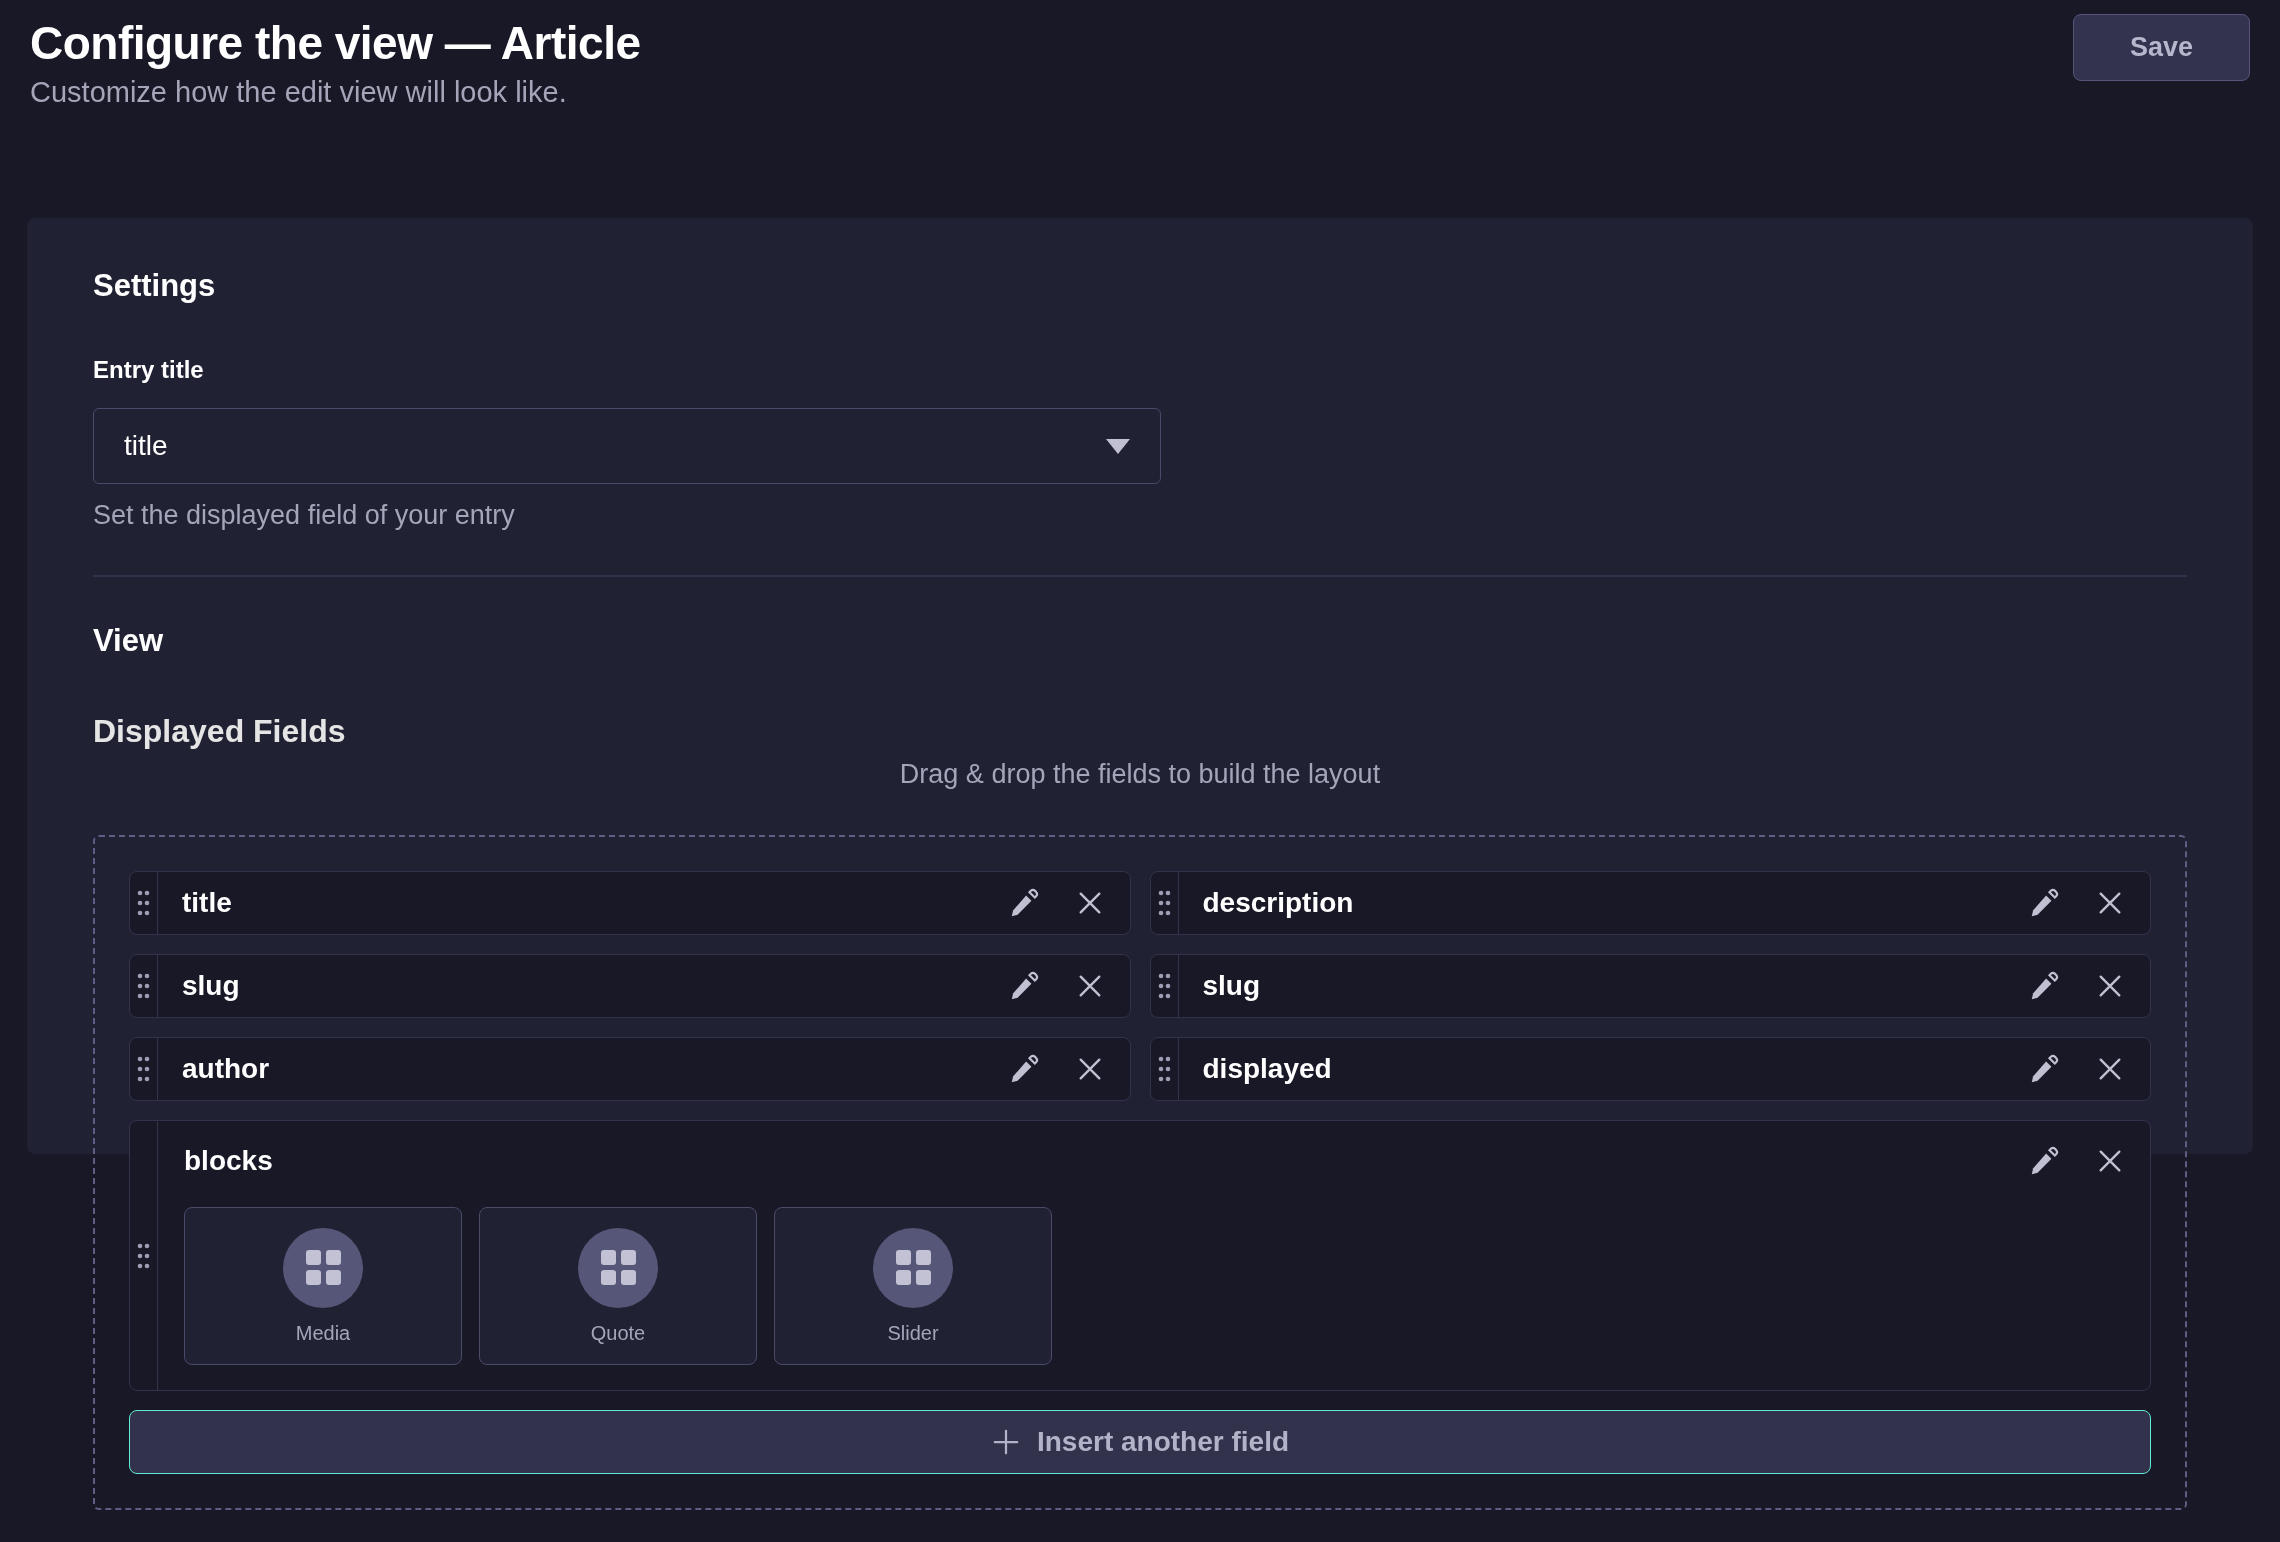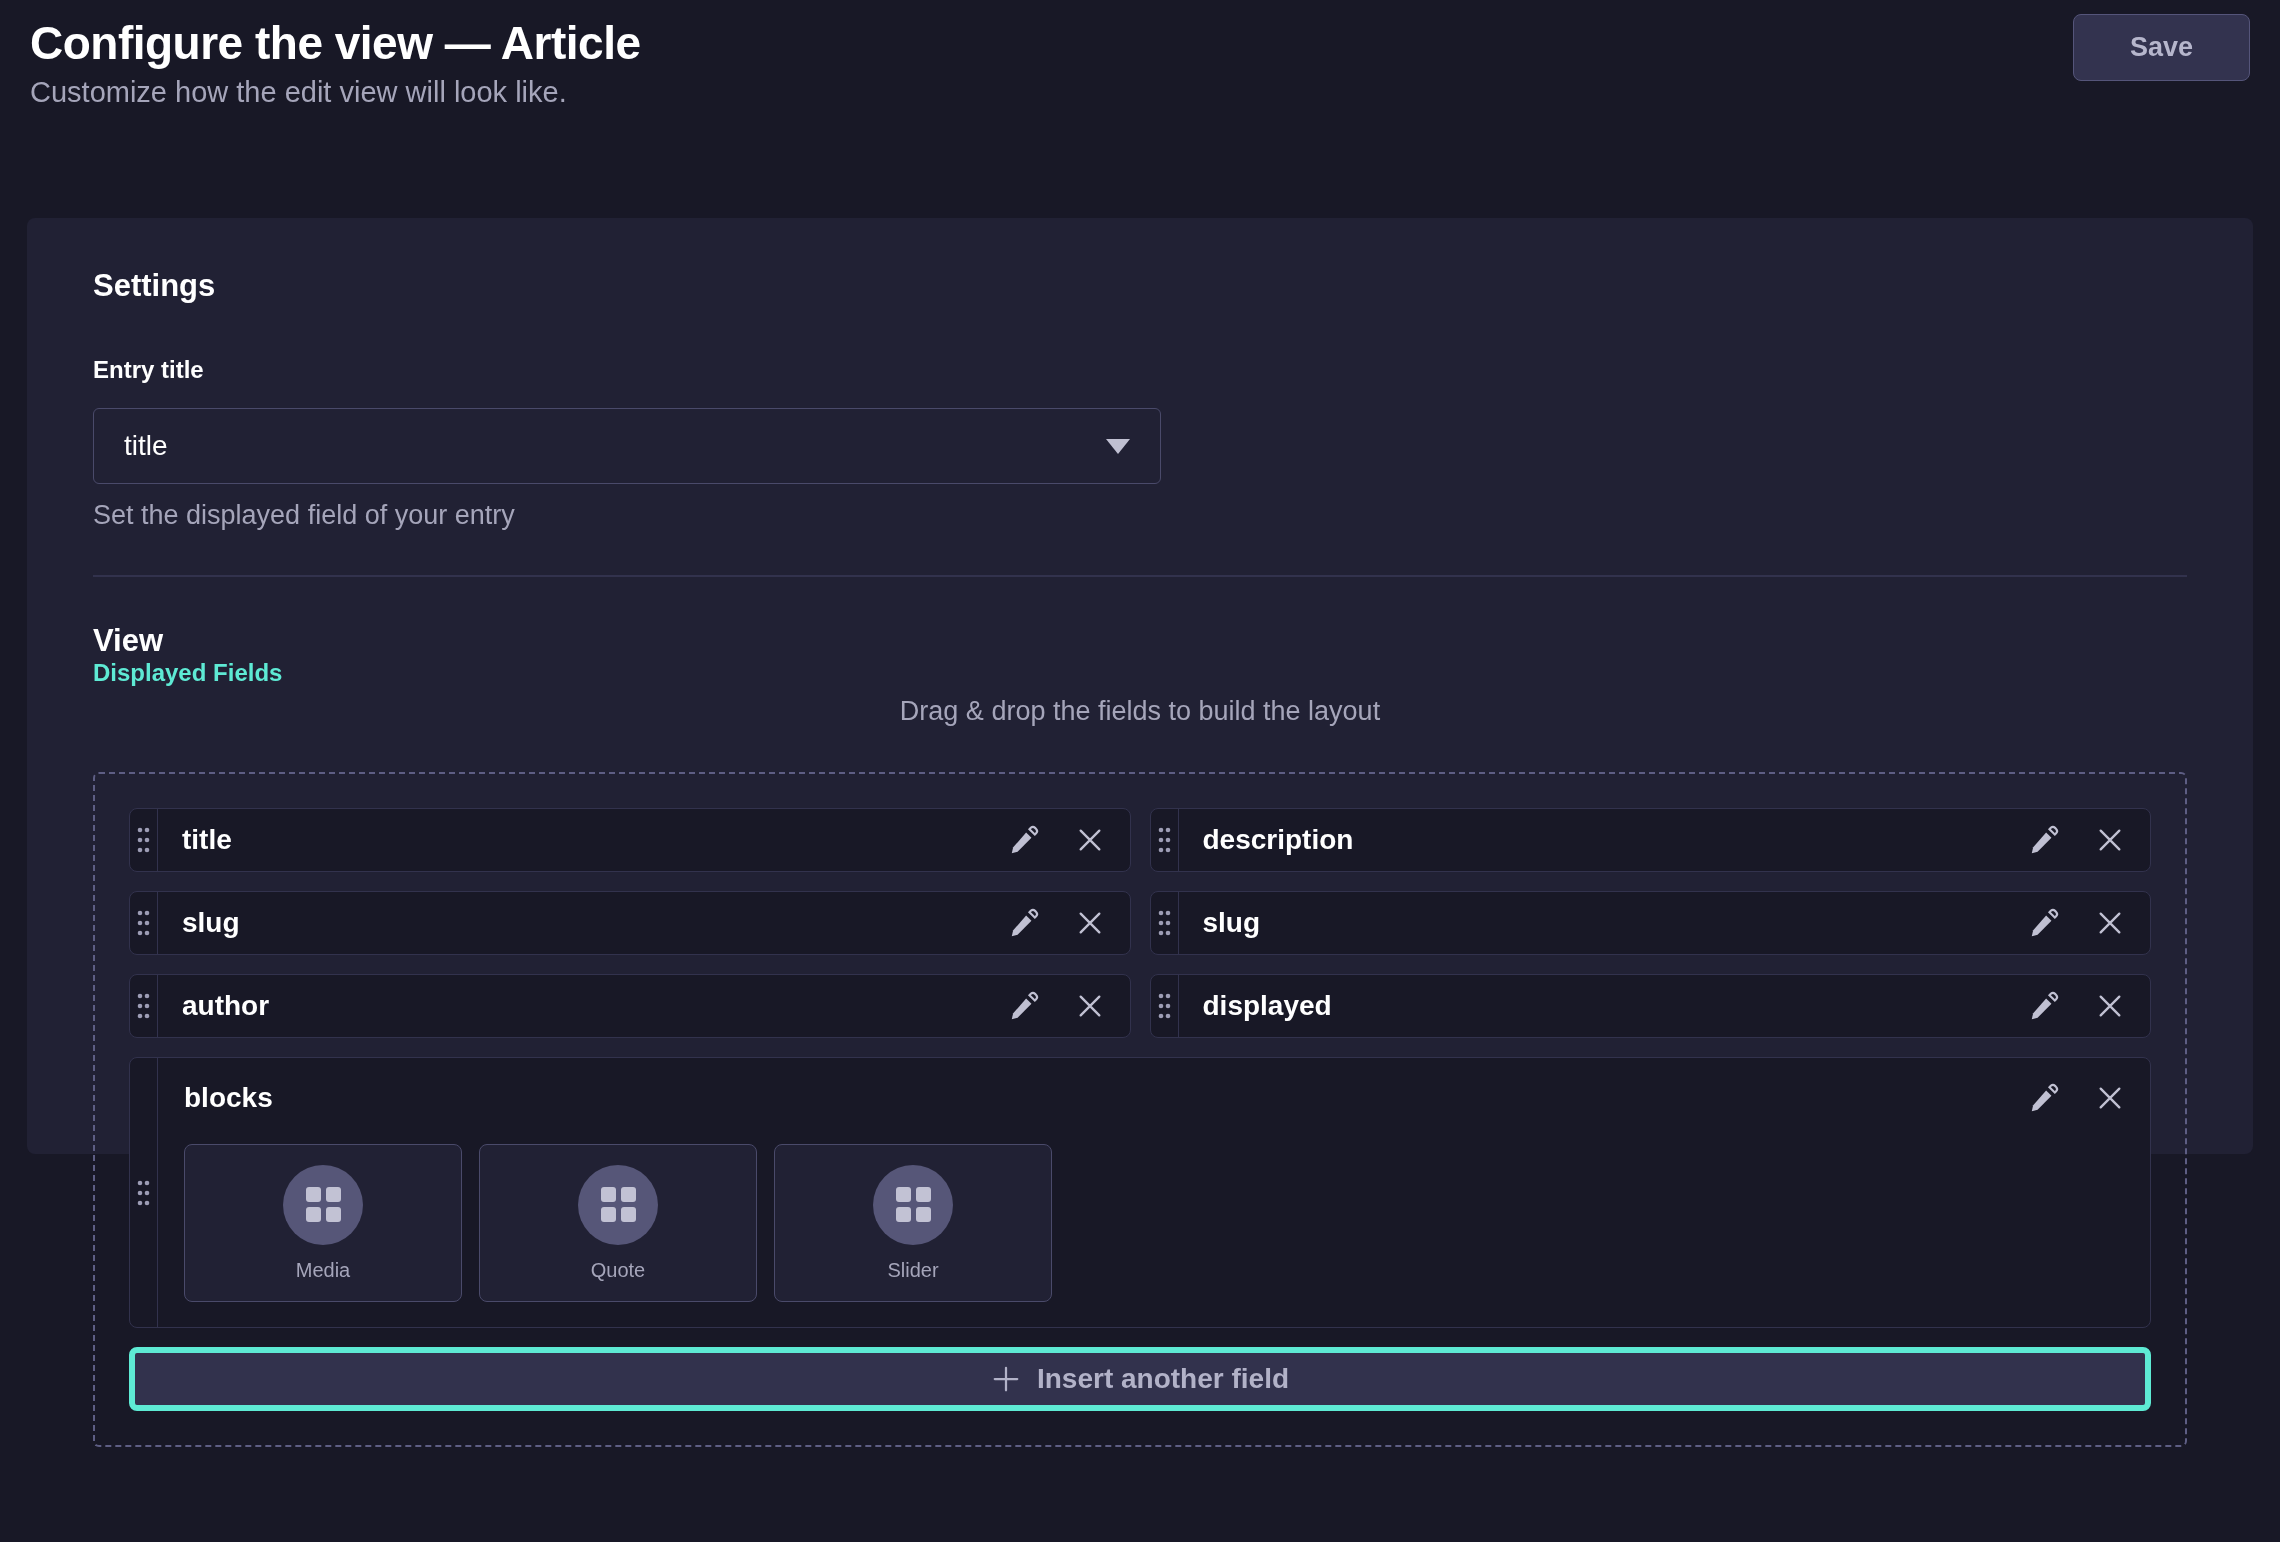--- a/index.html
+++ b/index.html
@@ -33,21 +33,21 @@
     padding: 0 30px; cursor: pointer;
   }
   .select-value { color: #ffffff; font-size: 28px; }
   .caret-down {
     width: 0; height: 0;
     border-left: 12px solid transparent; border-right: 12px solid transparent;
     border-top: 15px solid #c0c0d2;
   }
   .hint { margin-top: 16px; color: #a5a5ba; font-size: 27px; }
   .divider { margin-top: 44px; margin-bottom: 46px; border: none; border-top: 2px solid #32324d; }
-  .df-label { color: #5eead4; font-size: 24px; font-weight: bold; }
+  .df-label { margin-top: 54px; color: #e5e5e5; font-size: 32px; font-weight: bold; }
   .df-hint { margin-top: 9px; color: #a5a5ba; font-size: 27px; text-align: center; }
   
   .dropzone {
     margin-top: 45px; border: 2px dashed #5e5e84; border-radius: 6px;
     padding: 34px;
   }
   .rows-grid { display: grid; grid-template-columns: 1fr 1fr; gap: 19px; }
   .field-row {
     height: 64px; display: flex; background: #181826;
     border: 1px solid #32324d; border-radius: 8px; overflow: hidden;
@@ -79,21 +79,21 @@
   .circle {
     width: 80px; height: 80px; border-radius: 50%; background: #565678;
     display: flex; align-items: center; justify-content: center;
   }
   .grid-icon { display: grid; grid-template-columns: 15px 15px; gap: 5px; }
   .grid-icon span { width: 15px; height: 15px; background: #c2c2d4; border-radius: 3px; display: block; }
   .component-label { margin-top: 14px; color: #a5a5ba; font-size: 20px; }
   
   .insert-btn {
     margin-top: 19px; width: 100%; height: 64px;
-    background: #32324d; border: 6px solid #5eead4; border-radius: 8px;
+    background: #32324d; border: 1px solid #5eead4; border-radius: 8px;
     display: flex; align-items: center; justify-content: center; gap: 16px;
     color: #b2b2c8; font-size: 28px; font-weight: 600; font-family: inherit; cursor: pointer;
   }
 </style>
 </head>
 <body>
 
 <div class="header">
   <h1 class="page-title">Configure the view — Article</h1>
   <p class="page-subtitle">Customize how the edit view will look like.</p>

